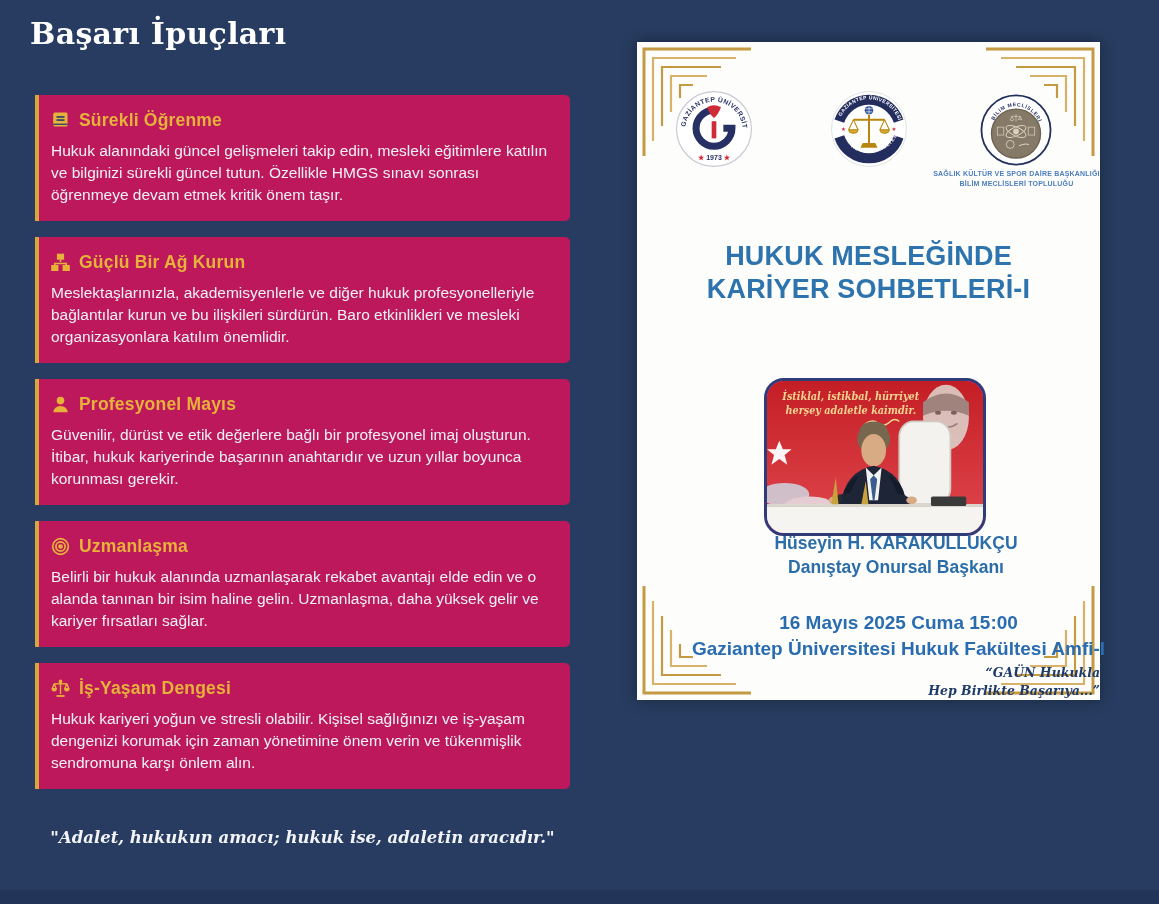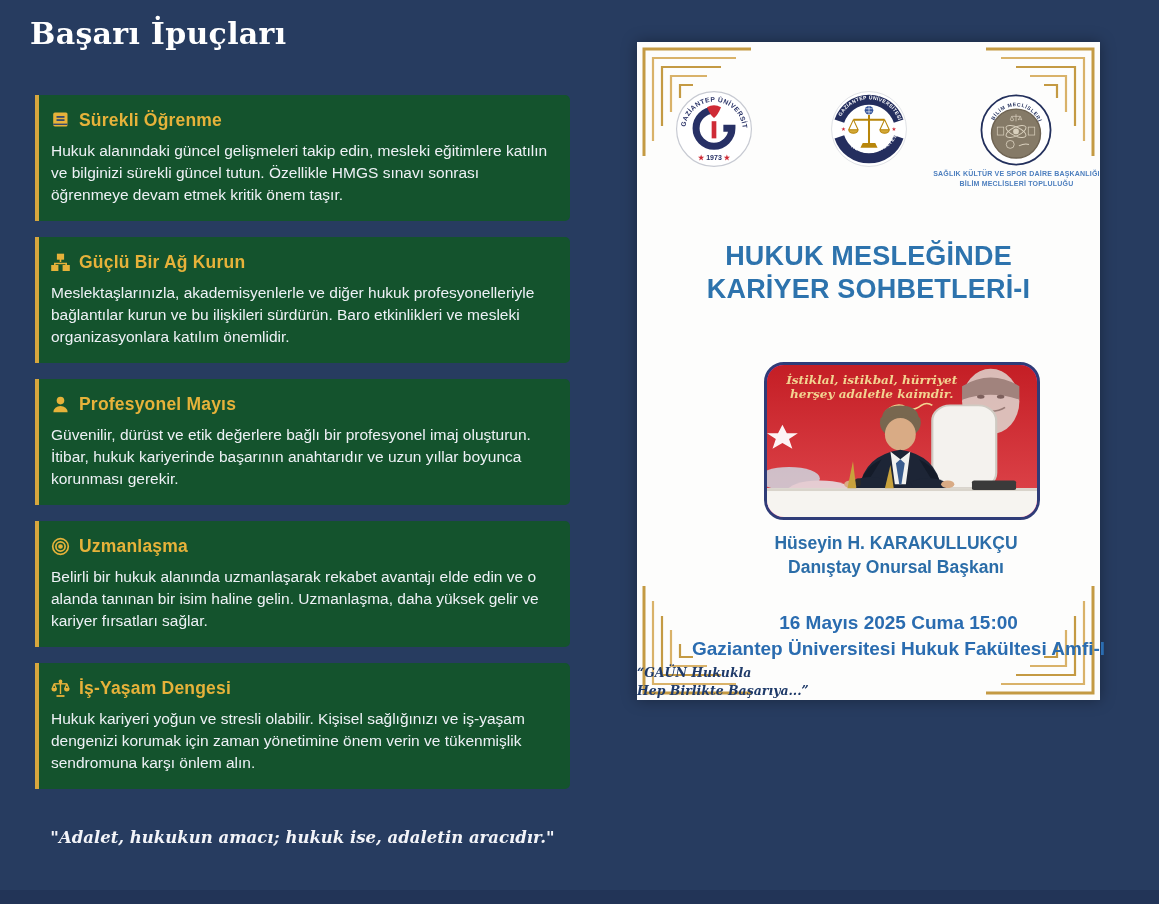--- a/index.html
+++ b/index.html
@@ -12,21 +12,21 @@
     color:#f1f3f7;
   }
   .page-title {
     position:absolute; left:30px; top:16px;
     font-family:"DejaVu Serif", serif;
     font-weight:bold; font-size:30px; color:#ffffff;
     letter-spacing:0.3px;
   }
   .tips { position:absolute; left:35px; top:95px; width:535px; }
   .card {
-    background:#14532d;
+    background:#be185d;
     border-left:4px solid #d7a63e;
     border-radius:0 5px 5px 0;
     padding:15px 14px 15px 12px;
     margin-bottom:16px;
   }
   .card-head { display:flex; align-items:center; gap:9px; }
   .card-head .icon { width:19px; height:19px; display:inline-flex; flex:0 0 auto; }
   .card-head h2 { font-size:17.5px; font-weight:bold; color:#e6b23a; letter-spacing:0.2px; }
   .card p {
     margin-top:9px; font-size:15.5px; line-height:22px; color:#eef1f6;
@@ -62,34 +62,34 @@
   .logo-bilim  { left:343px; top:52px; width:72px; height:72px; }
   .org-text {
     position:absolute; left:272px; top:127px; width:215px; text-align:center;
     font-size:7px; font-weight:bold; color:#4d7fbe; line-height:9.5px; letter-spacing:0.2px;
   }
   .poster-title {
     position:absolute; left:0; top:198px; width:463px; text-align:center;
     font-weight:800; font-size:27px; line-height:33px; color:#2d73ad; letter-spacing:0.2px;
   }
   .photo {
-    position:absolute; left:127px; top:320px; width:276px; height:158px;
+    position:absolute; left:127px; top:336px; width:222px; height:158px;
     border:3px solid #2f3c78; border-radius:20px; overflow:hidden; background:#d946ef;
   }
   .photo svg { width:100%; height:100%; display:block; }
   .speaker {
     position:absolute; left:0; top:489px; width:518px; text-align:center;
     font-weight:800; font-size:17.5px; line-height:24px; color:#2b6da8;
   }
   .event-when {
     position:absolute; left:0; top:568px; width:523px; text-align:center;
     font-weight:800; font-size:19px; line-height:26px; color:#2a6cb0;
   }
   .motto {
-    position:absolute; left:0; top:622px; width:463px; text-align:left;
+    position:absolute; left:0; top:622px; width:463px; text-align:right;
     font-family:"DejaVu Serif", serif; font-style:italic; font-weight:bold;
     font-size:12.5px; line-height:18px; color:#1e3a69;
   }
 </style>
 </head>
 <body>
 
 <h1 class="page-title">Başarı İpuçları</h1>
 
 <div class="tips">

